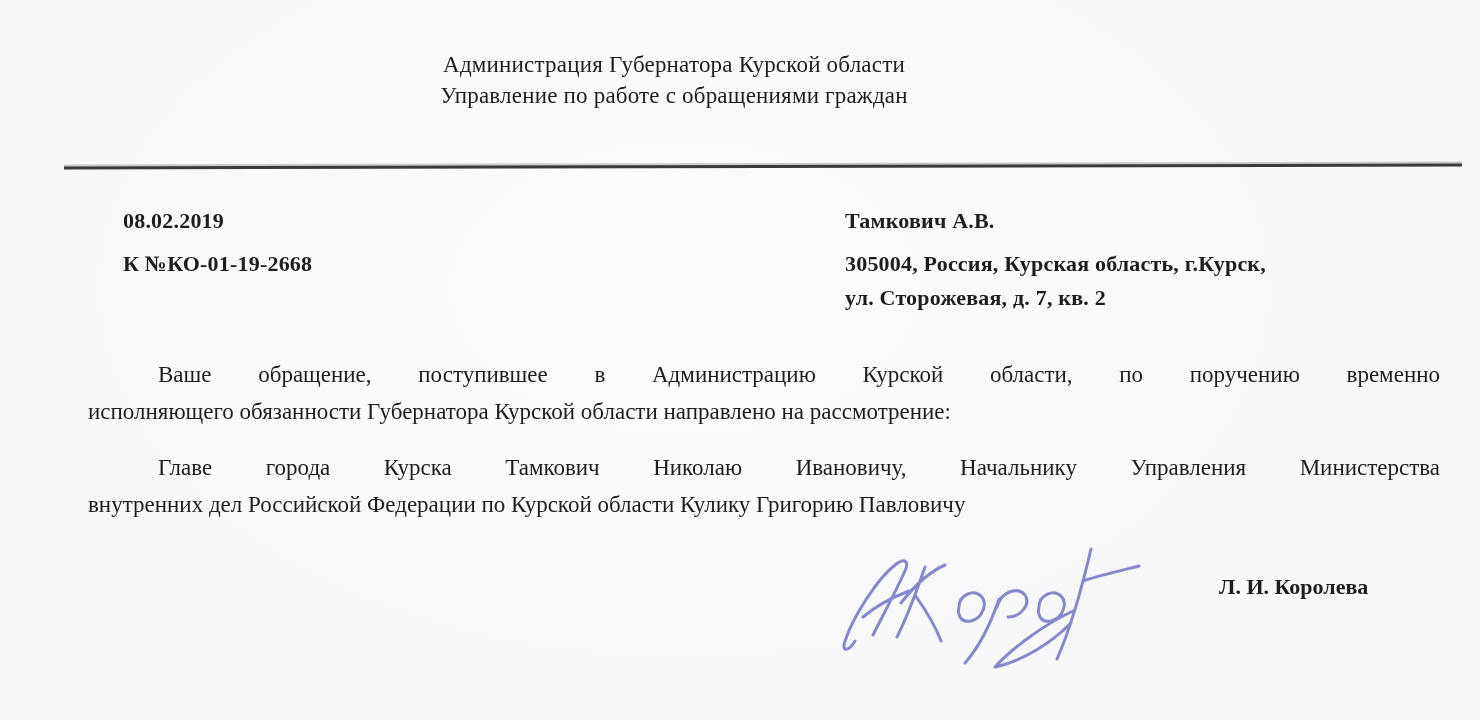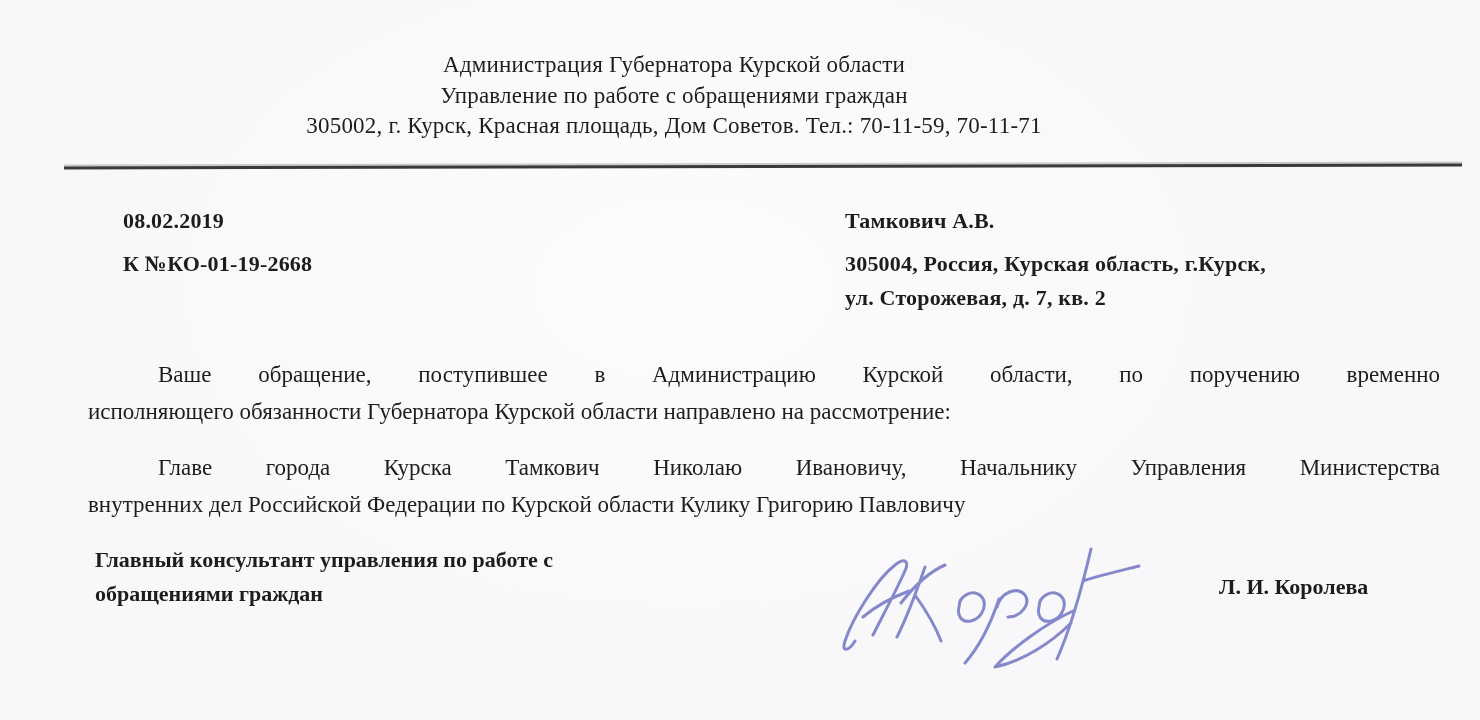--- a/index.html
+++ b/index.html
@@ -87,21 +87,20 @@
   }
 </style>
 </head>
 <body>
 
 <div class="page">
 
   <div class="letterhead">
     <div>Администрация Губернатора Курской области</div>
     <div>Управление по работе с обращениями граждан</div>
-    <div>305002, г. Курск, Красная площадь, Дом Советов. Тел.: 70-11-59, 70-11-71</div>
   </div>
 
   <div class="divider"></div>
 
   <div class="bold-line ref-date">08.02.2019</div>
   <div class="bold-line ref-number">К №КО-01-19-2668</div>
 
   <div class="bold-line addr-name">Тамкович А.В.</div>
   <div class="bold-line addr-1">305004, Россия, Курская область, г.Курск,</div>
   <div class="bold-line addr-2">ул. Сторожевая, д. 7, кв. 2</div>
@@ -110,24 +109,20 @@
     <div class="para">
       <span class="line justify indent">Ваше обращение, поступившее в Администрацию Курской области, по поручению временно</span>
       <span class="line">исполняющего обязанности Губернатора Курской области направлено на рассмотрение:</span>
     </div>
     <div class="para">
       <span class="line justify indent">Главе города Курска Тамкович Николаю Ивановичу, Начальнику Управления Министерства</span>
       <span class="line">внутренних дел Российской Федерации по Курской области Кулику Григорию Павловичу</span>
     </div>
   </div>
 
-  <div class="signoff-title">
-    <div>Главный консультант управления по работе с</div>
-    <div>обращениями граждан</div>
-  </div>
 
   <svg class="autograph" viewBox="0 0 315 160" aria-hidden="true">
     <g fill="none" stroke-width="3" stroke-linecap="round" stroke-linejoin="round" opacity="0.92">
       <path d="M22,126 C16,136 8,138 12,126
                C20,102 44,64 62,50 C72,42 77,46 71,58
                C62,78 48,104 40,120
                M30,102 C44,90 60,82 76,76
                M92,52 C83,78 72,106 64,122
                M68,88 C82,70 98,56 112,50
                M82,80 C92,94 102,110 108,126

